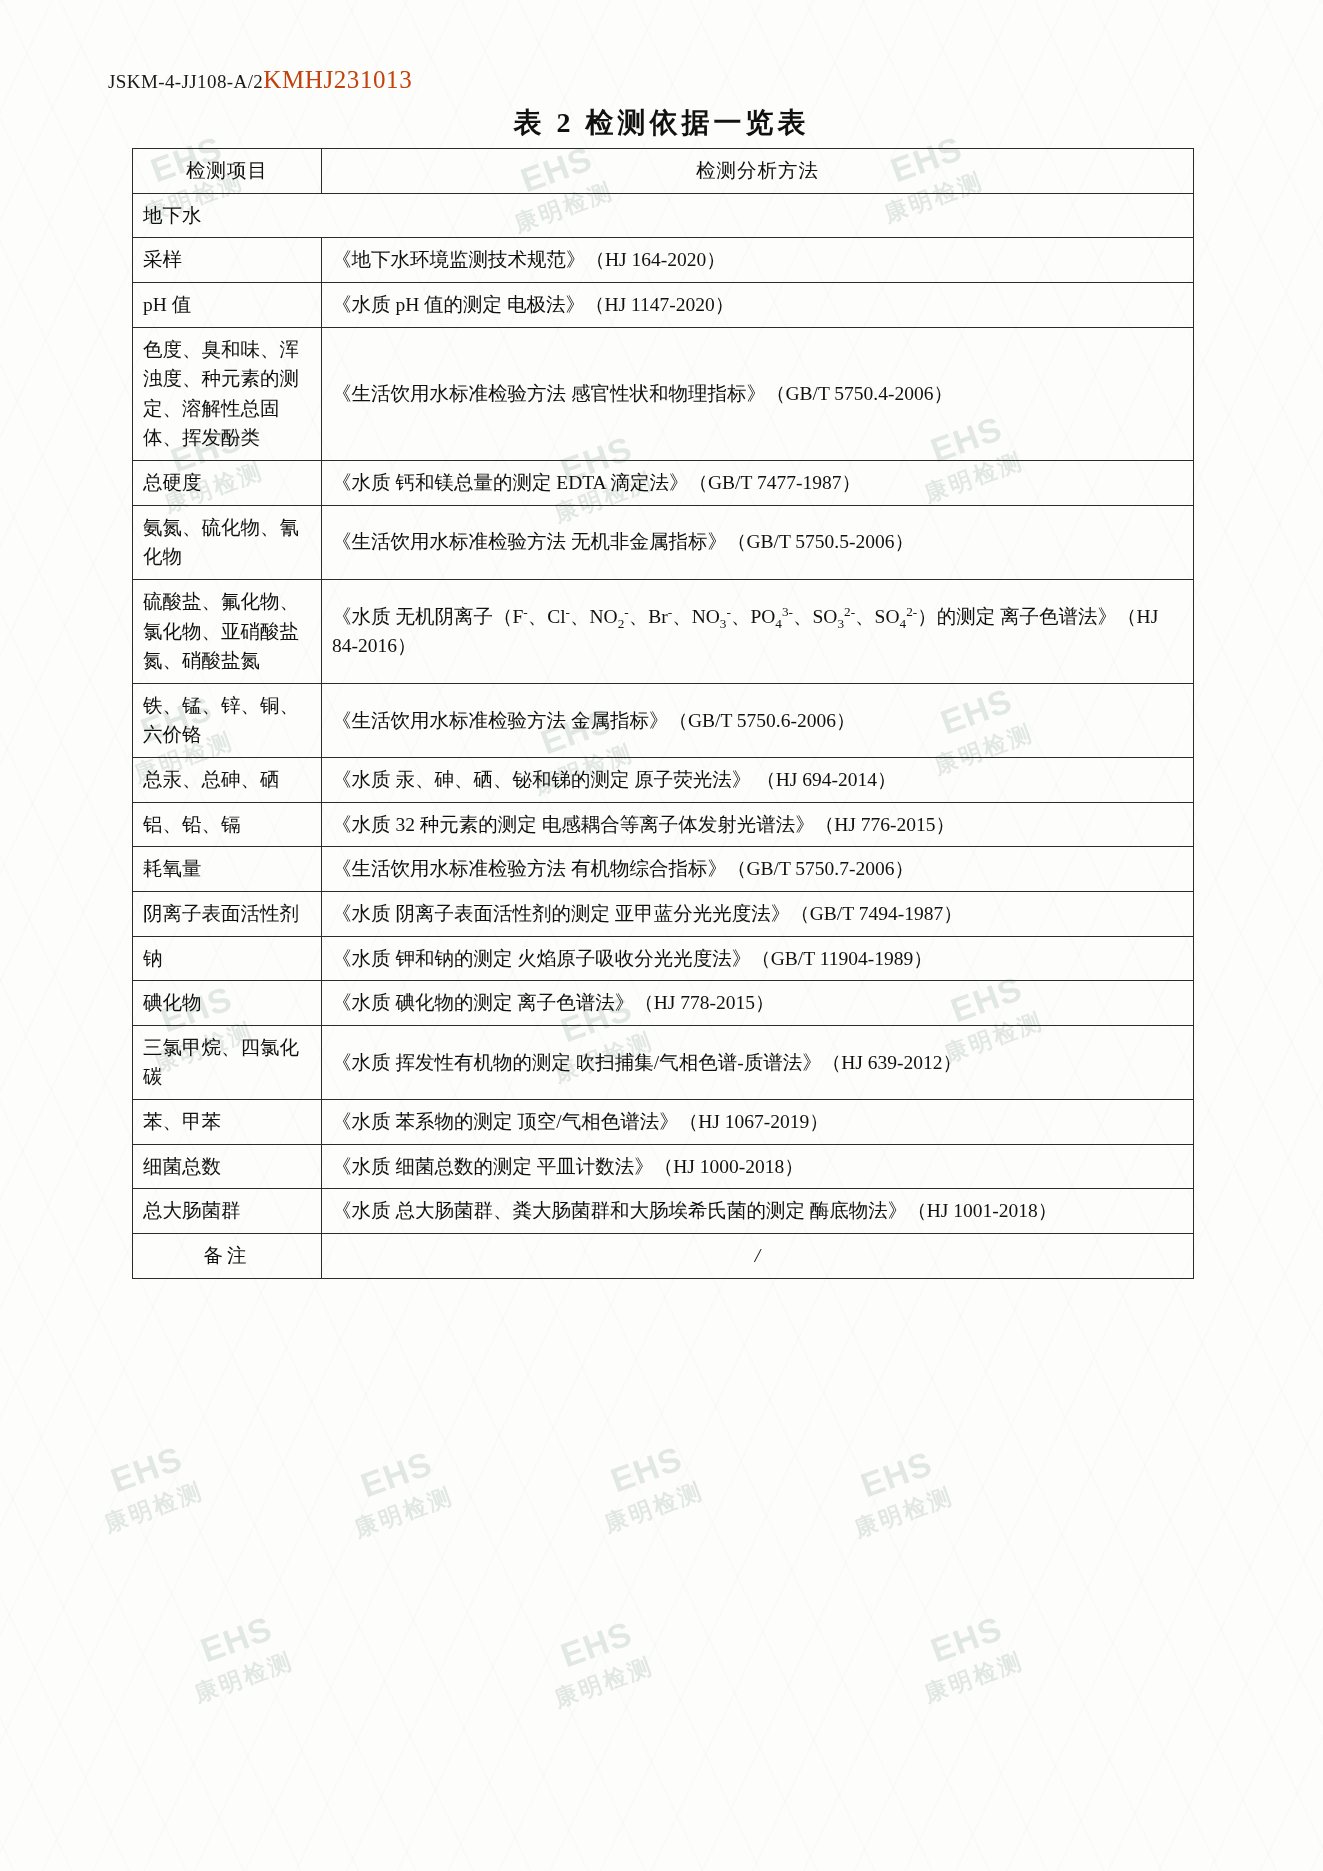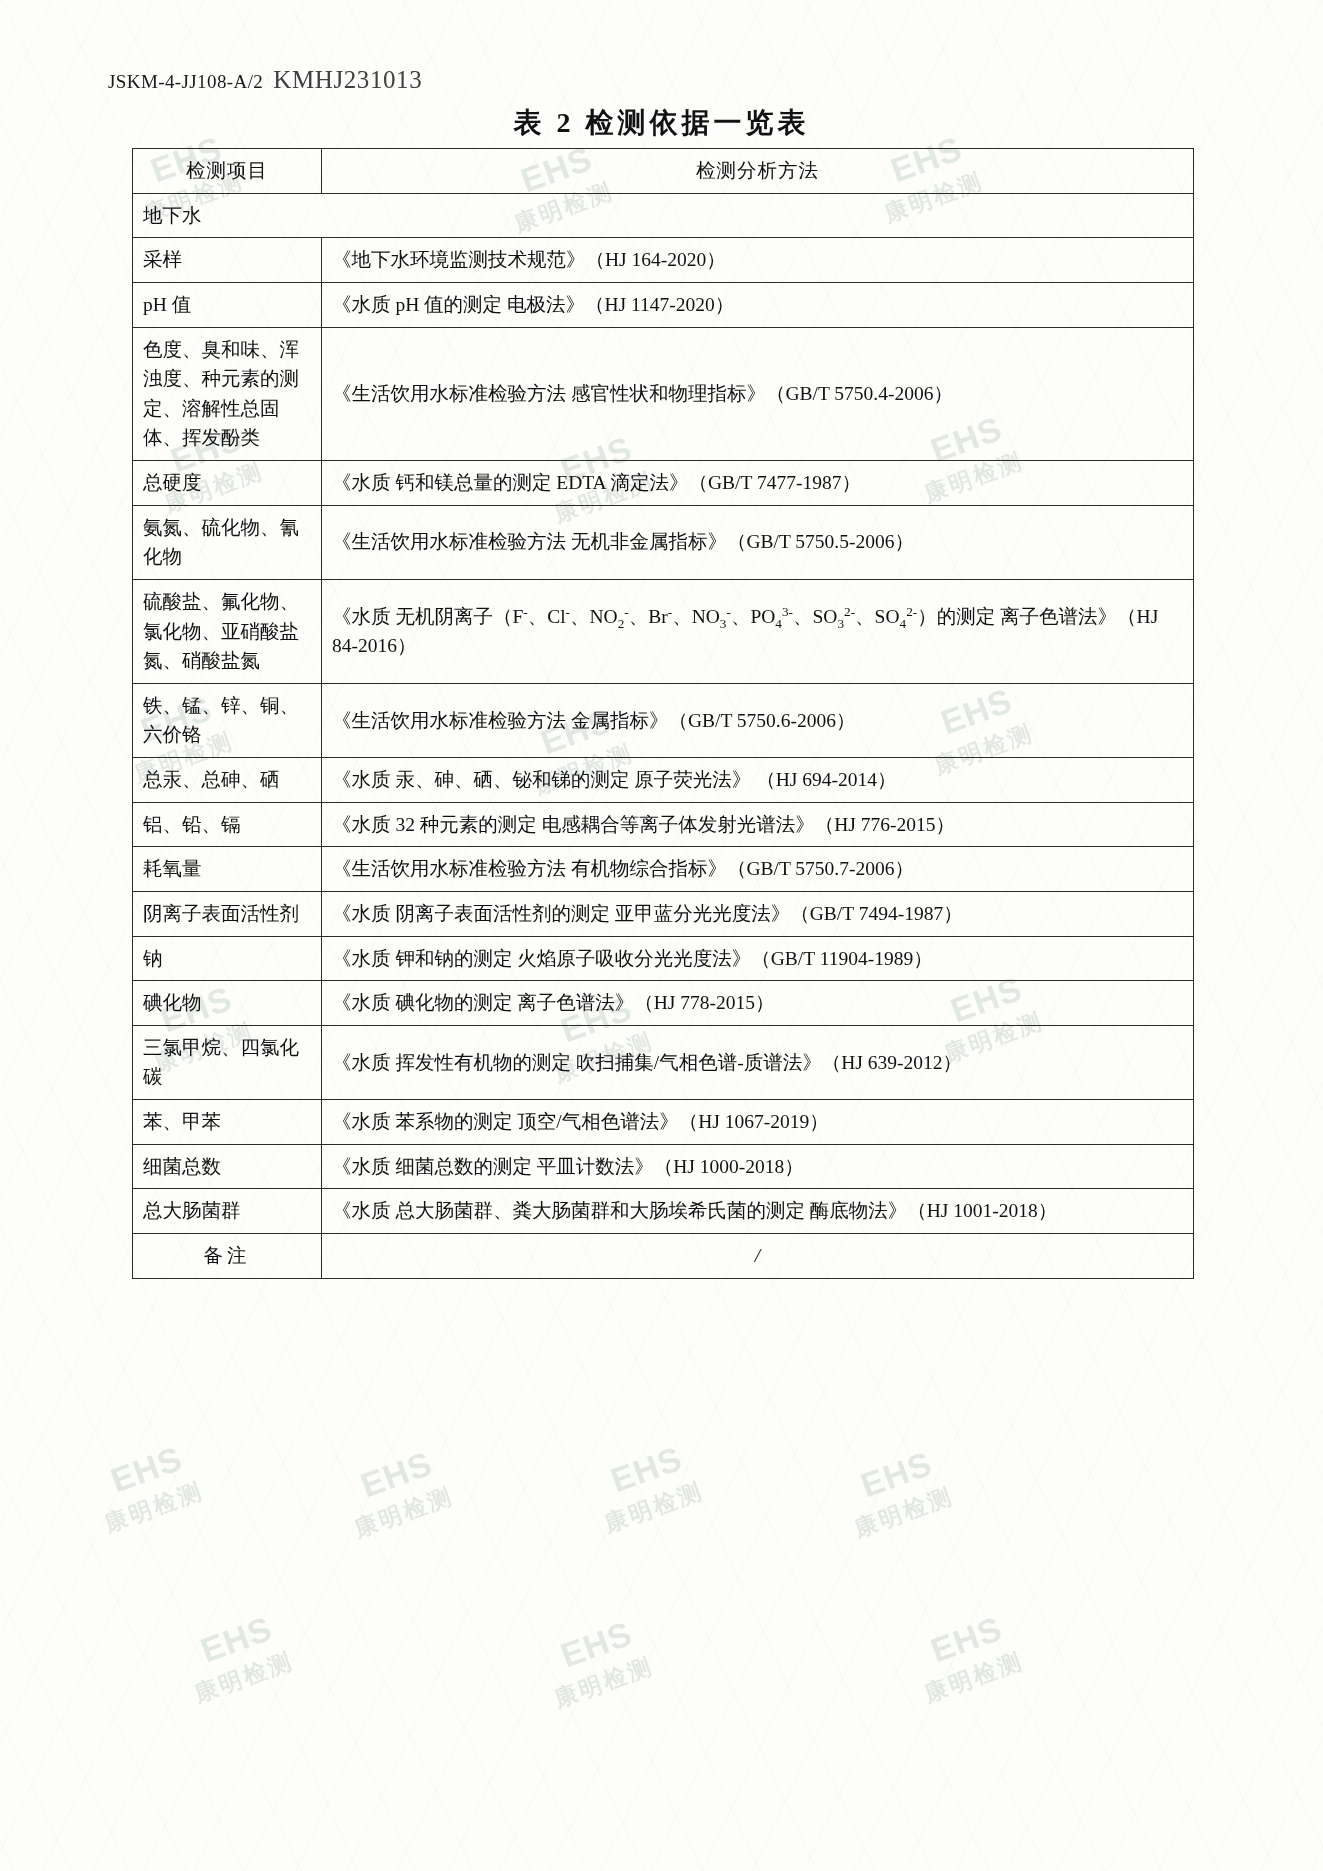--- a/index.html
+++ b/index.html
@@ -69,22 +69,21 @@
     align-items: baseline;
   }
   .doc-code {
     font-size: 19px;
     letter-spacing: 0.4px;
     color: #1a1a1a;
   }
   .report-no {
     font-size: 25px;
     letter-spacing: 0.6px;
-    color: #404040;
-    margin-left: 10px;
+    color: #c2410c;
   }
   .title {
     position: absolute;
     top: 104px;
     left: 0;
     width: 100%;
     text-align: center;
     font-size: 28px;
     font-weight: bold;
     letter-spacing: 4px;

